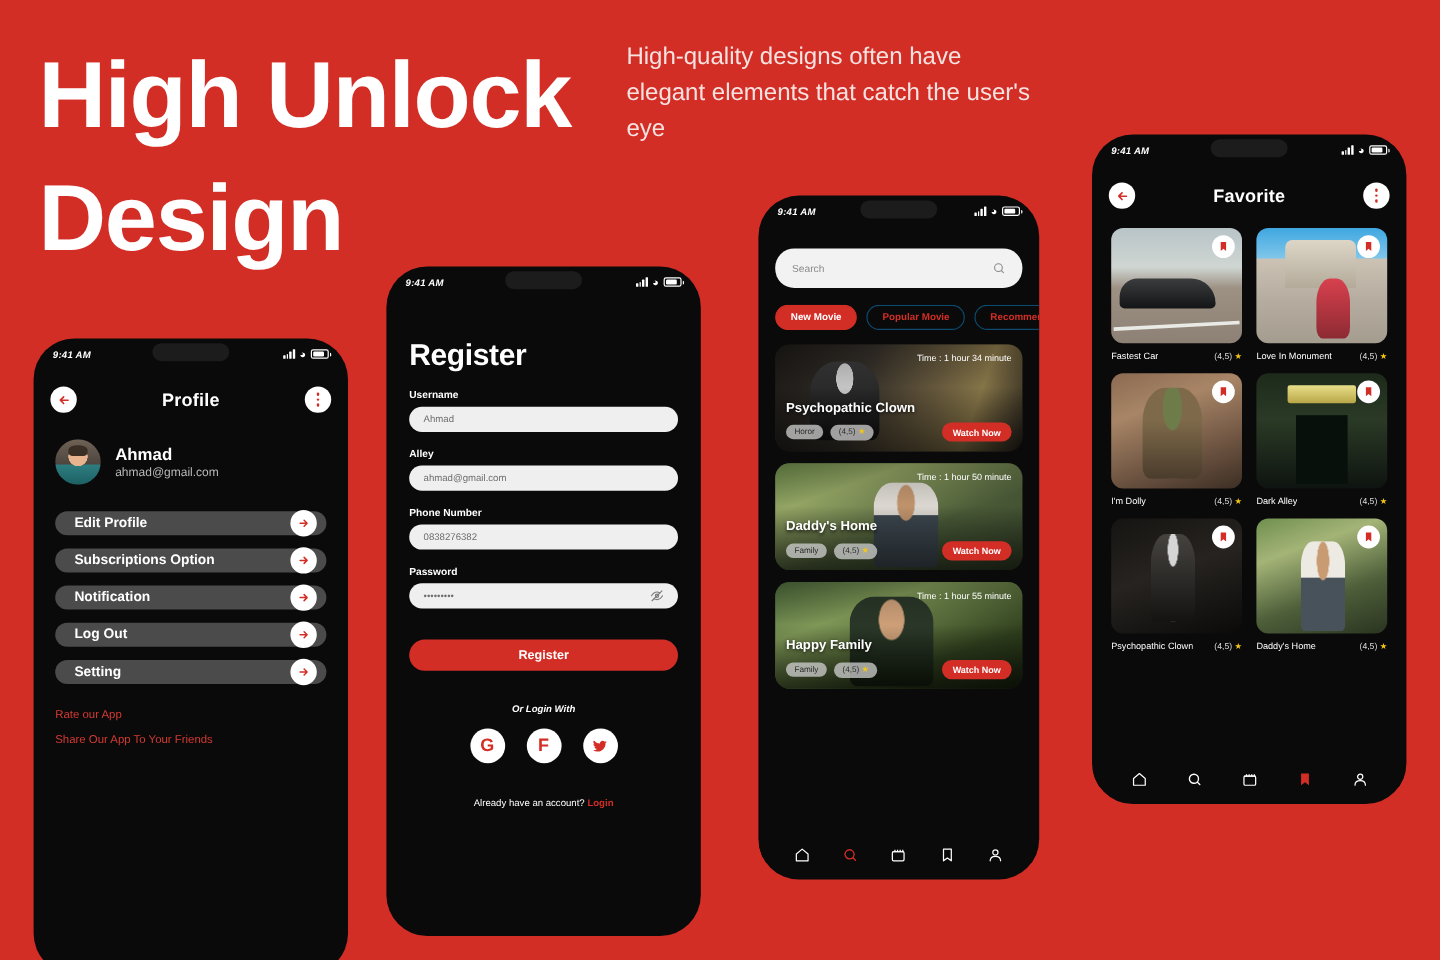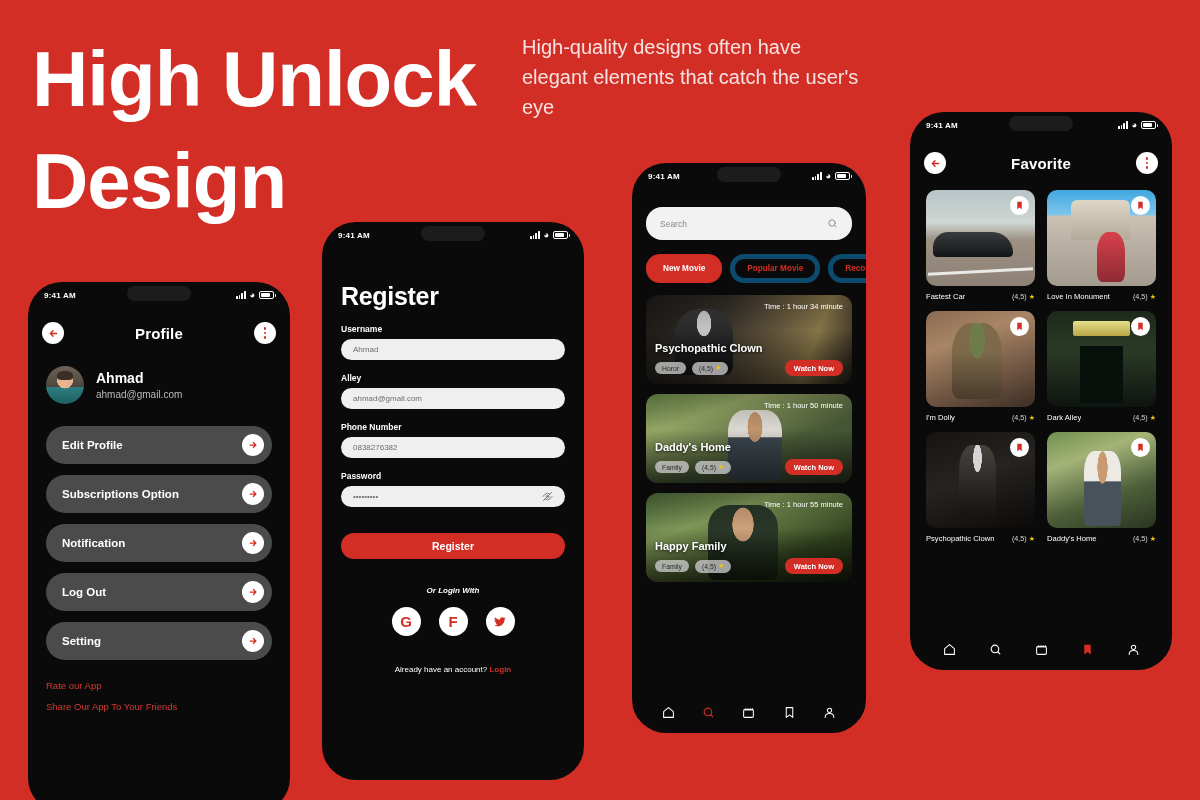--- a/index.html
+++ b/index.html
@@ -32,21 +32,21 @@
     background: #0a0a0a;
     border-radius: 34px;
     overflow: hidden;
     color: #fff;
   }
   .phone-inner { position: relative; width: 100%; height: 100%; }
 
   .statusbar {
     height: 26px; display: flex; align-items: center;
     justify-content: space-between;
-    padding: 0 16px; position: relative;
+    padding: 0 16px; position: relative; font-style: italic;
   }
   .statusbar .time { font-size: 8px; font-weight: 600; color: #fff; letter-spacing: .2px; }
   .notch {
     position: absolute; left: 50%; transform: translateX(-50%);
     top: 4px; width: 64px; height: 15px;
     background: #1c1c1c; border-radius: 10px;
   }
   .sb-right { display: flex; align-items: center; gap: 4px; }
   .bars { display: flex; align-items: flex-end; gap: 1px; height: 8px; }
   .bars i { display: block; width: 1.6px; background: #fff; border-radius: .5px; }
@@ -78,21 +78,21 @@
       radial-gradient(circle at 50% 38%, #e8b48f 0 26%, transparent 27%),
       linear-gradient(180deg,#6f6256 0%,#4d463f 55%,#2d7d80 56%,#1d6063 100%);
     position: relative; overflow: hidden; flex: 0 0 auto;
   }
   .avatar::after{content:"";position:absolute;left:28%;top:14%;width:44%;height:22%;background:#3a2e25;border-radius:50% 50% 30% 30%;}
   .prof-name { font-size: 14px; font-weight: 700; }
   .prof-mail { font-size: 10px; color: #b9b9b9; margin-top: 3px; }
 
   .menu-list { margin-top: 22px; padding: 0 18px; display:flex; flex-direction:column; gap: 11px; }
   .menu-item {
-    background: #4b4b4b; border-radius: 22px; height: 38px;
+    background: #4b4b4b; border-radius: 22px; height: 20px;
     display:flex; align-items:center; justify-content: space-between;
     padding: 0 8px 0 16px;
   }
   .menu-label { font-size: 11.5px; font-weight: 700; }
   .arrow-circ {
     width: 22px; height: 22px; border-radius:50%; background:#fff;
     display:flex; align-items:center; justify-content:center; color:#D32E26;
   }
   .prof-links { margin-top: 20px; padding: 0 18px; display:flex; flex-direction:column; gap: 10px; }
   .prof-links a { color:#D63A33; font-size: 9.5px; text-decoration:none; }
@@ -127,21 +127,21 @@
   
   #phone-movies { left: 632px; top: 163px; width: 234px; height: 570px; }
   .search-bar {
     margin: 18px 14px 0; height: 33px; background:#f2f2f2; border-radius: 16px;
     display:flex; align-items:center; justify-content:space-between;
     padding: 15px 14px; color:#8a8a8a; font-size: 8.5px; text-align: center;
   }
   .chips { display:flex; gap: 8px; padding: 0 14px; margin-top: 14px; overflow:hidden; }
   .chip {
     border-radius: 14px; padding: 5px 12px; font-size: 8.2px; font-weight:700;
-    white-space: nowrap; border:5px solid #0c4a6e; color:#D32E26;
+    white-space: nowrap; border:1px solid #0c4a6e; color:#D32E26;
   }
   .chip.active { background:#D32E26; color:#fff; border-color:#D32E26; }
   .movie-list { margin-top: 12px; padding: 0 14px; display:flex; flex-direction:column; gap: 10px; }
   .movie-card {
     height: 89px; border-radius: 12px; position: relative; overflow: hidden;
     display:flex; flex-direction:column; justify-content: flex-end; padding: 8px 9px;
   }
   .movie-card::after{content:"";position:absolute;inset:0;background:linear-gradient(180deg,rgba(0,0,0,.25) 0%,rgba(0,0,0,.05) 40%,rgba(0,0,0,.55) 100%);}
   .mc-time { position:absolute; right: 9px; top: 7px; font-size: 7.5px; color:#fff; z-index:2; }
   .mc-title { font-size: 11px; font-weight:700; position:relative; z-index:2; margin-bottom: 6px; text-shadow: 0 1px 3px rgba(0,0,0,.8); }

